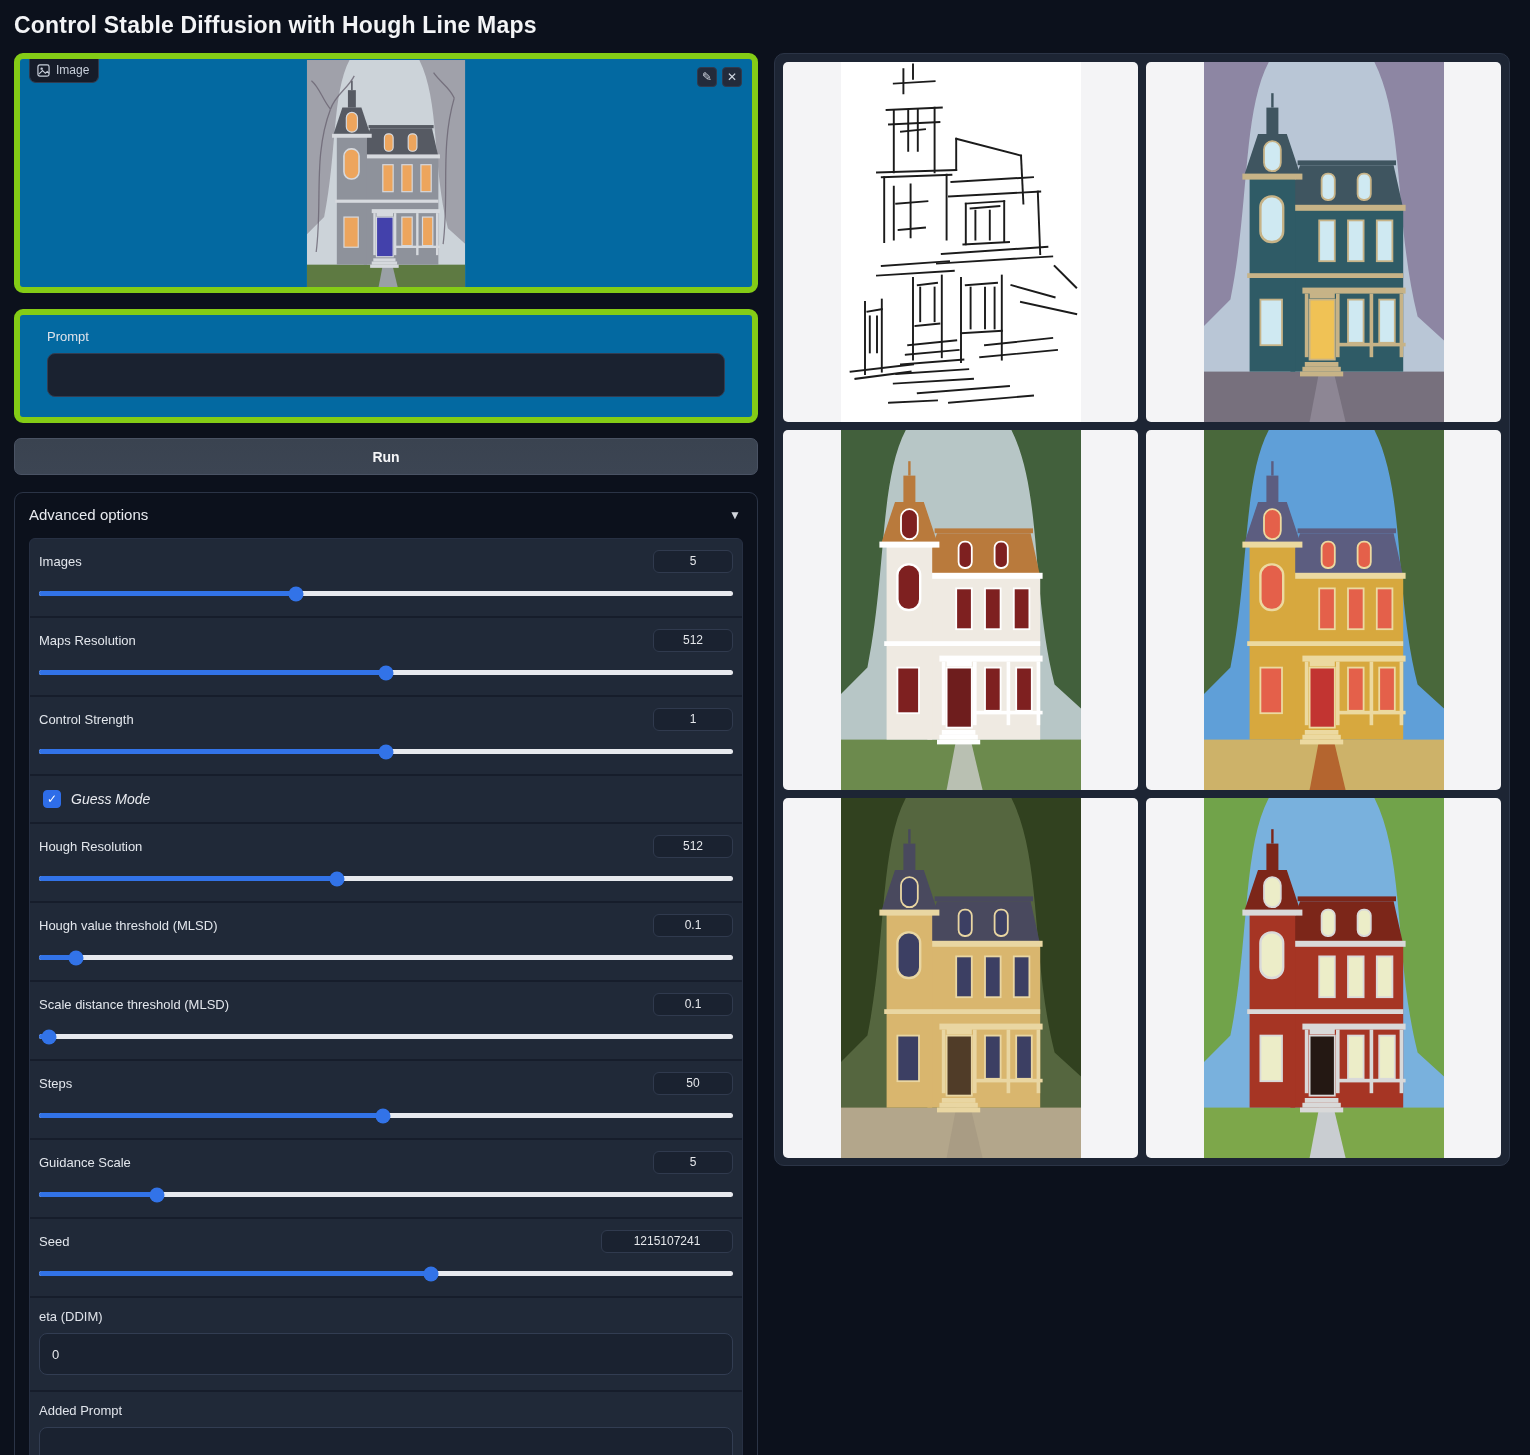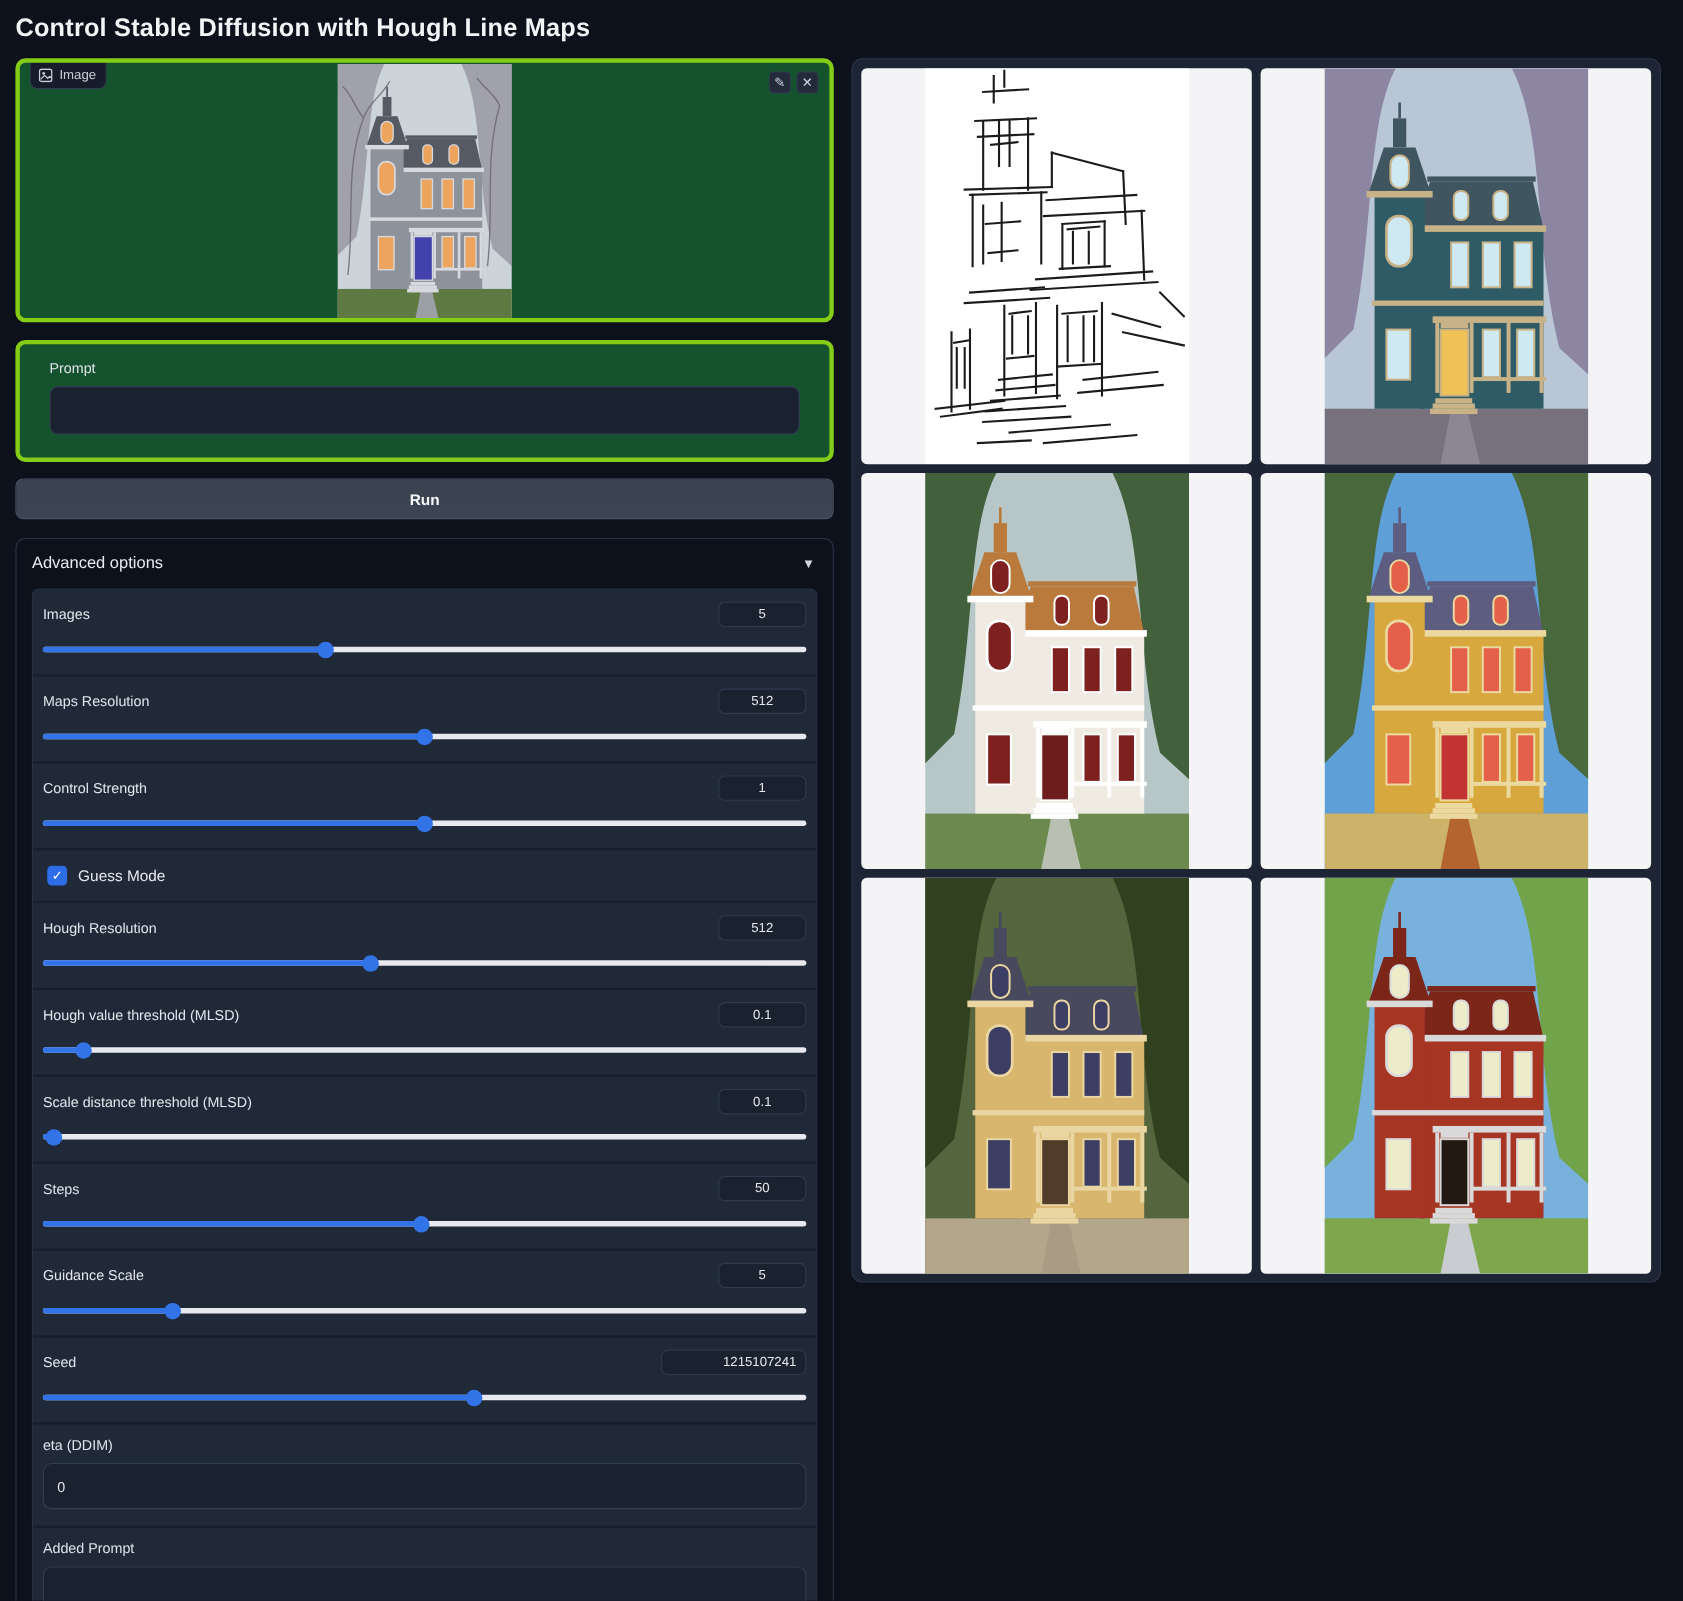--- a/index.html
+++ b/index.html
@@ -10,21 +10,21 @@
     color:#e5e7eb;
   }
   .page { padding:12px 16px 0 14px; }
   .app-title { font-size:23px; font-weight:700; color:#f3f4f6; letter-spacing:.2px; margin-bottom:14px; }
   .main { display:flex; gap:16px; align-items:flex-start; }
   .left-col { width:744px; flex:none; }
   .right-col { width:736px; flex:none; }
 
   
   .panel {
-    background:#14532d; border:4px solid #84cc16; border-radius:9px;
+    background:#0369a1; border:6px solid #84cc16; border-radius:9px;
   }
 
   
   .image-panel { height:240px; position:relative; overflow:hidden; }
   .comp-badge {
     position:absolute; top:0px; left:9px; z-index:3;
     display:flex; align-items:center; gap:6px;
     background:#161c29; border:1px solid #303a4e; border-top:none;
     border-radius:0 0 7px 7px; padding:4px 9px 5px 7px;
     color:#c8cfda; font-size:12px;
@@ -69,42 +69,42 @@
   .groups { margin:2px 14px 14px; background:#202938; border:1px solid #273043; border-radius:6px; overflow:hidden; }
   .group { padding:11px 9px 15px; }
   .group + .group { border-top:2px solid #161d2b; }
   .param-row { display:flex; align-items:center; justify-content:space-between; margin-bottom:13px; }
   .param-label { font-size:13px; color:#e2e6ec; }
   .val-box {
     min-width:80px; height:23px; padding:0 8px;
     background:#1a2230; border:1px solid #303a4e; border-radius:6px;
     font-size:12px; color:#e5e7eb; text-align:center; line-height:21px;
   }
-  .val-box.wide { min-width:132px;text-align:right; }
+  .val-box.wide { min-width:132px; }
 
   .slider { position:relative; height:15px; cursor:pointer; }
   .track {
     position:absolute; left:0; right:0; top:5px; height:5px; border-radius:3px;
     background:#e7e9ee;
   }
   .track-fill { position:absolute; left:0; top:0; height:5px; border-radius:3px; background:#3273e8; width:40%; }
   .thumb {
     position:absolute; top:50%; width:15px; height:15px; border-radius:50%;
     background:#3273e8; transform:translate(-50%,-50%); left:40%;
   }
 
   .checkbox-group { display:flex; align-items:center; gap:10px; padding:14px 13px; }
   .checkbox {
     width:18px; height:18px; border-radius:4px; background:#1a2230; border:1px solid #38435a;
     display:flex; align-items:center; justify-content:center; cursor:pointer;
   }
   .checkbox.on { background:#2e6de8; border-color:#2e6de8; }
   .checkbox .check { display:none; color:#fff; font-size:12px; font-weight:700; line-height:1; }
   .checkbox.on .check { display:block; }
-  .cb-label { font-size:14px; color:#e8eaef; }
+  .cb-label { font-size:14px; color:#e8eaef;font-style:italic; }
 
   .num-input {
     width:100%; height:42px; background:#1a2230; border:1px solid #323d52; border-radius:8px;
     color:#e5e7eb; font-size:13px; padding:0 12px; outline:none;
     font-family:"Liberation Sans","DejaVu Sans",sans-serif;
   }
 
   
   .gallery-panel {
     background:#1d2534; border:1px solid #2b3446; border-radius:10px;

